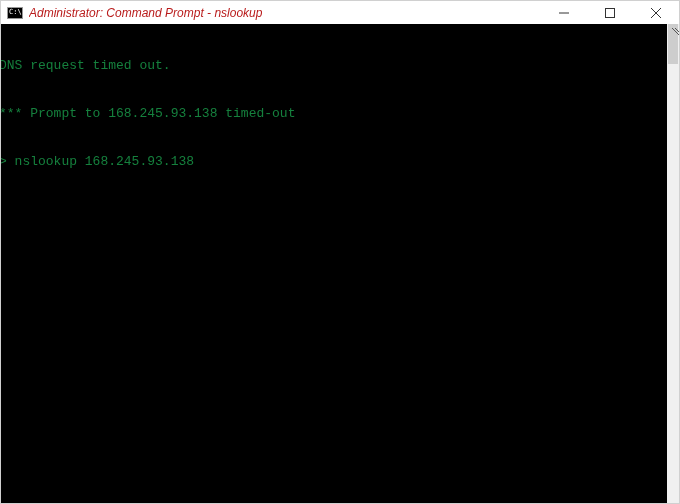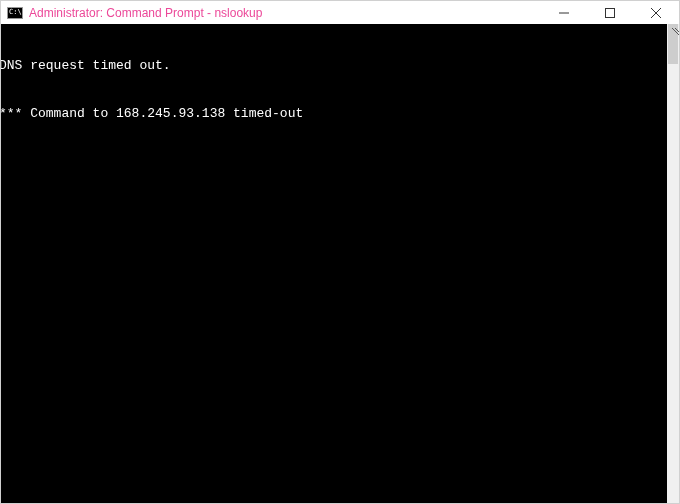--- a/index.html
+++ b/index.html
@@ -1,27 +1,27 @@
 <!DOCTYPE html>
 <html><head>
 <meta charset="utf-8">
 <style>
   * { margin: 0; padding: 0; box-sizing: border-box; }
   html, body { width: 680px; height: 504px; overflow: hidden; font-family: "Segoe UI", Tahoma, sans-serif; background: #fff; }
   .window { width: 680px; height: 504px; display: flex; flex-direction: column; border: 1px solid #d0d0d0; background: #fff; position: relative; }
   .titlebar { height: 23px; display: flex; align-items: center; background: #ffffff; color: #555; font-size: 12px; user-select: none; }
   .titlebar .app-icon { width: 16px; height: 12px; margin: 0 6px 0 6px; background: #000; border: 1px solid #999; display: inline-flex; align-items: center; justify-content: flex-start; }
   .titlebar .app-icon .ci { color:#fff; font-size:7px; line-height:7px; font-family: Consolas, monospace; padding-left:1px;}
-  .titlebar .title-text { flex: 0 0 auto; white-space: nowrap; overflow: hidden; text-overflow: ellipsis; color: #ec4899; }
+  .titlebar .title-text { flex: 0 0 auto; white-space: nowrap; overflow: hidden; text-overflow: ellipsis; color: #b91c1c; font-style: italic; }
   .titlebar .spacer { flex: 1 1 auto; }
   .win-controls { display: flex; height: 100%; }
   .win-btn { width: 46px; height: 23px; display: flex; align-items: center; justify-content: center; color: #333; }
   .win-btn svg { stroke: #333; stroke-width: 1; fill: none; }
   .client { flex: 1 1 auto; display: flex; background: #000; position: relative; overflow: hidden; }
-  .terminal { flex: 1 1 auto; background: #000; color: #ffffff; font-family: Consolas, "Courier New", monospace; font-size: 13px; line-height: 16px; white-space: pre; padding: 2px 0 0 0; overflow: hidden; margin-left:-2px;}
+  .terminal { flex: 1 1 auto; background: #000; color: #15803d; font-family: Consolas, "Courier New", monospace; font-size: 13px; line-height: 16px; white-space: pre; padding: 2px 0 0 0; overflow: hidden; margin-left:-2px;}
   .terminal .line { white-space: pre; }
   .scrollbar { width: 12px; background: #f0f0f0; position: relative; }
   .scrollbar .thumb { position: absolute; left: 1px; right: 1px; top: 0; height: 40px; background: #cdcdcd; border-radius: 0; }
   .corner-grip { position:absolute; right:0; top:0; width:10px; height:10px;}
   .corner-grip svg { stroke:#555; stroke-width:1;}
 </style>
 </head>
 <body>
 
 <div class="window">
@@ -48,21 +48,22 @@
             <line x1="0" y1="0" x2="10" y2="10"></line>
             <line x1="10" y1="0" x2="0" y2="10"></line>
           </svg>
       </div>
     </div>
   </div>
 
   <div class="client">
     <div class="terminal">
       <div class="line">DNS request timed out.</div>
-      <div class="line">*** Command to 168.245.93.138 timed-out</div>
+      <div class="line">*** Prompt to 168.245.93.138 timed-out</div>
+      <div class="line">&gt; nslookup 168.245.93.138</div>
     </div>
     <div class="scrollbar">
       <div class="thumb"></div>
     </div>
     <div class="corner-grip">
       <svg width="10" height="10" viewBox="0 0 10 10">
           <line x1="3" y1="0" x2="10" y2="7"></line>
           <line x1="6" y1="0" x2="10" y2="4"></line>
         </svg>
     </div>

